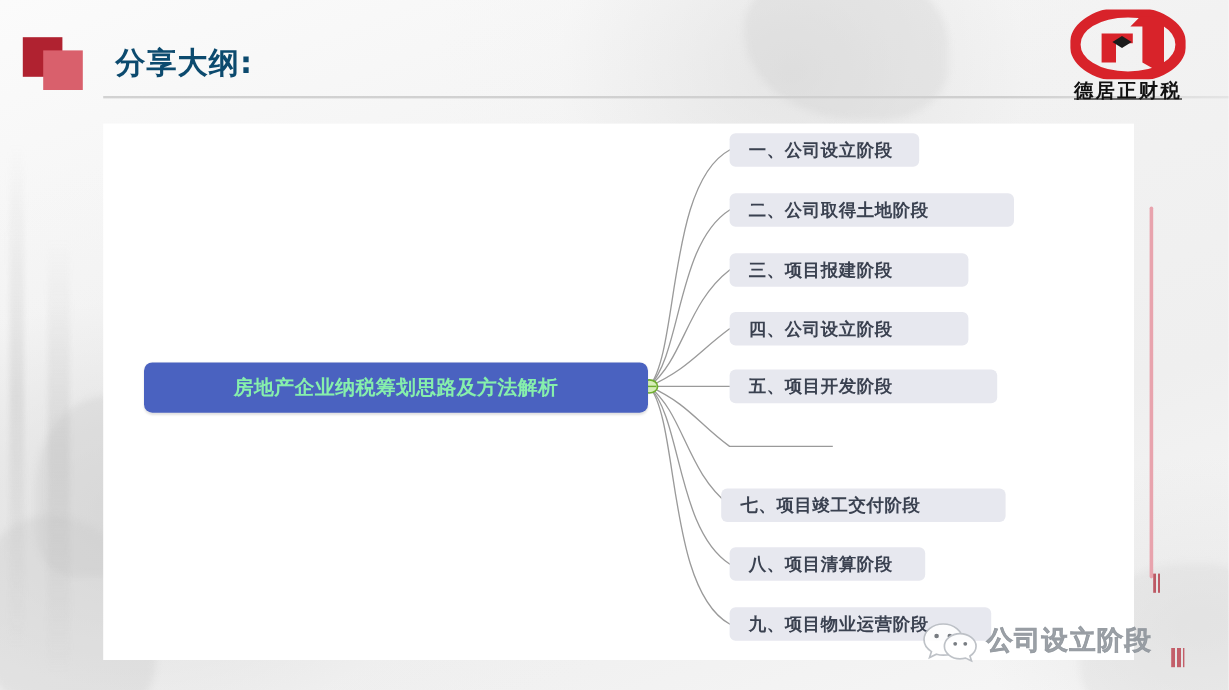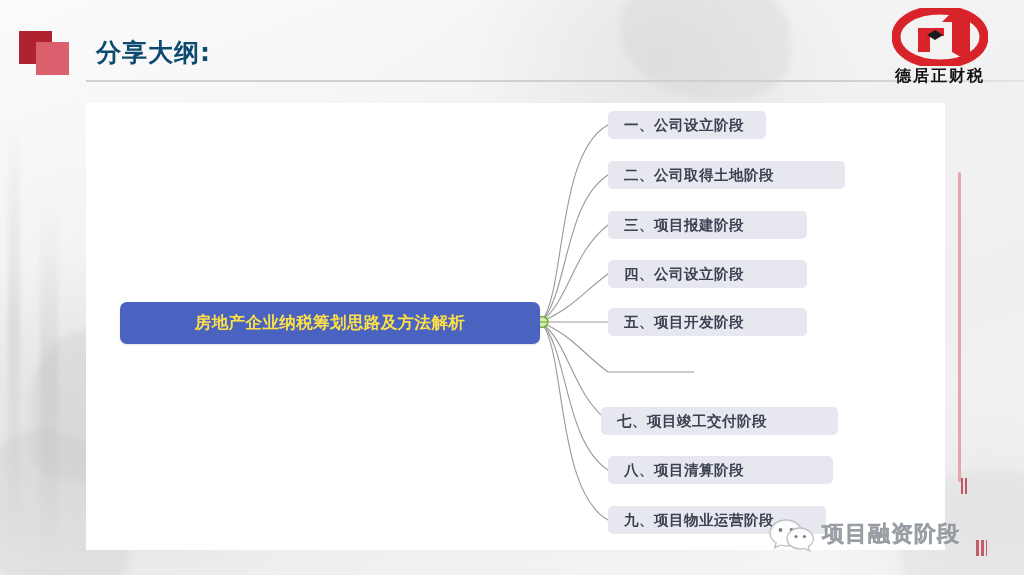--- a/index.html
+++ b/index.html
@@ -105,20 +105,21 @@
     left: 0;
     top: 58px;
     width: 124px;
     text-align: center;
     font-size: 16px;
     font-weight: 700;
     color: #111;
     letter-spacing: 2px;
     line-height: 1.2;
     white-space: nowrap;
+    text-decoration: underline;
   }
 
   
   .panel {
     position: absolute;
     left: 86px;
     top: 103px;
     width: 859px;
     height: 447px;
     background: #ffffff;
@@ -145,21 +146,21 @@
     width: 420px;
     height: 42px;
     background: #4a62c0;
     border-radius: 7px;
     display: flex;
     align-items: center;
     justify-content: center;
     box-shadow: 0 1px 2px rgba(0,0,0,0.12);
   }
   .center-node-label {
-    color: #fde047;
+    color: #86efac;
     font-size: 16.5px;
     font-weight: 700;
     letter-spacing: 0.4px;
     white-space: nowrap;
   }
 
   .branch {
     position: absolute;
     height: 28px;
     background: #e7e8ef;
@@ -284,43 +285,43 @@
     </div>
     <div class="branch" style="left:522px; top:58px;  width:237px;">
       <span class="branch-label">二、公司取得土地阶段</span>
     </div>
     <div class="branch" style="left:522px; top:108px; width:199px;">
       <span class="branch-label">三、项目报建阶段</span>
     </div>
     <div class="branch" style="left:522px; top:157px; width:199px;">
       <span class="branch-label">四、公司设立阶段</span>
     </div>
-    <div class="branch" style="left:522px; top:205px; width:199px;">
+    <div class="branch" style="left:522px; top:205px; width:223px;">
       <span class="branch-label">五、项目开发阶段</span>
     </div>
     <div class="branch" style="left:515px; top:304px; width:237px;">
       <span class="branch-label">七、项目竣工交付阶段</span>
     </div>
-    <div class="branch" style="left:522px; top:353px; width:225px;">
+    <div class="branch" style="left:522px; top:353px; width:163px;">
       <span class="branch-label">八、项目清算阶段</span>
     </div>
     <div class="branch" style="left:522px; top:403px; width:218px;">
       <span class="branch-label">九、项目物业运营阶段</span>
     </div>
   </div>
 
   <div class="scroll-line"></div>
 
   <div class="watermark">
     <svg width="48" height="36" viewBox="0 0 48 36" xmlns="http://www.w3.org/2000/svg">
       <path d="M18 4 C9 4 2 10 2 17 C2 21 4.4 24.6 8.2 27 L6.6 32 L12.4 29.2 C14.2 29.7 16 30 18 30 C27 30 34 24 34 17 C34 10 27 4 18 4 Z" fill="#ffffff" stroke="#b8bcc2" stroke-width="1.4"></path>
       <circle cx="12.5" cy="14" r="1.9" fill="#6a6f75"></circle>
       <circle cx="23.5" cy="14" r="1.9" fill="#6a6f75"></circle>
       <path d="M32 12 C24.8 12 19 17 19 22.6 C19 28.2 24.8 33 32 33 C33.6 33 35.2 32.8 36.6 32.4 L41.6 34.8 L40.3 30.7 C43.4 28.8 45.4 25.9 45.4 22.6 C45.4 17 39.2 12 32 12 Z" fill="#ffffff" stroke="#b8bcc2" stroke-width="1.4"></path>
       <circle cx="28" cy="20.5" r="1.6" fill="#6a6f75"></circle>
       <circle cx="36.4" cy="20.5" r="1.6" fill="#6a6f75"></circle>
     </svg>
-    <span class="wm-text">项目融资阶段</span>
+    <span class="wm-text">公司设立阶段</span>
     <div class="wm-tick"></div>
     <div class="wm-tick-top"></div>
   </div>
 
 </div>
 
 </body></html>

